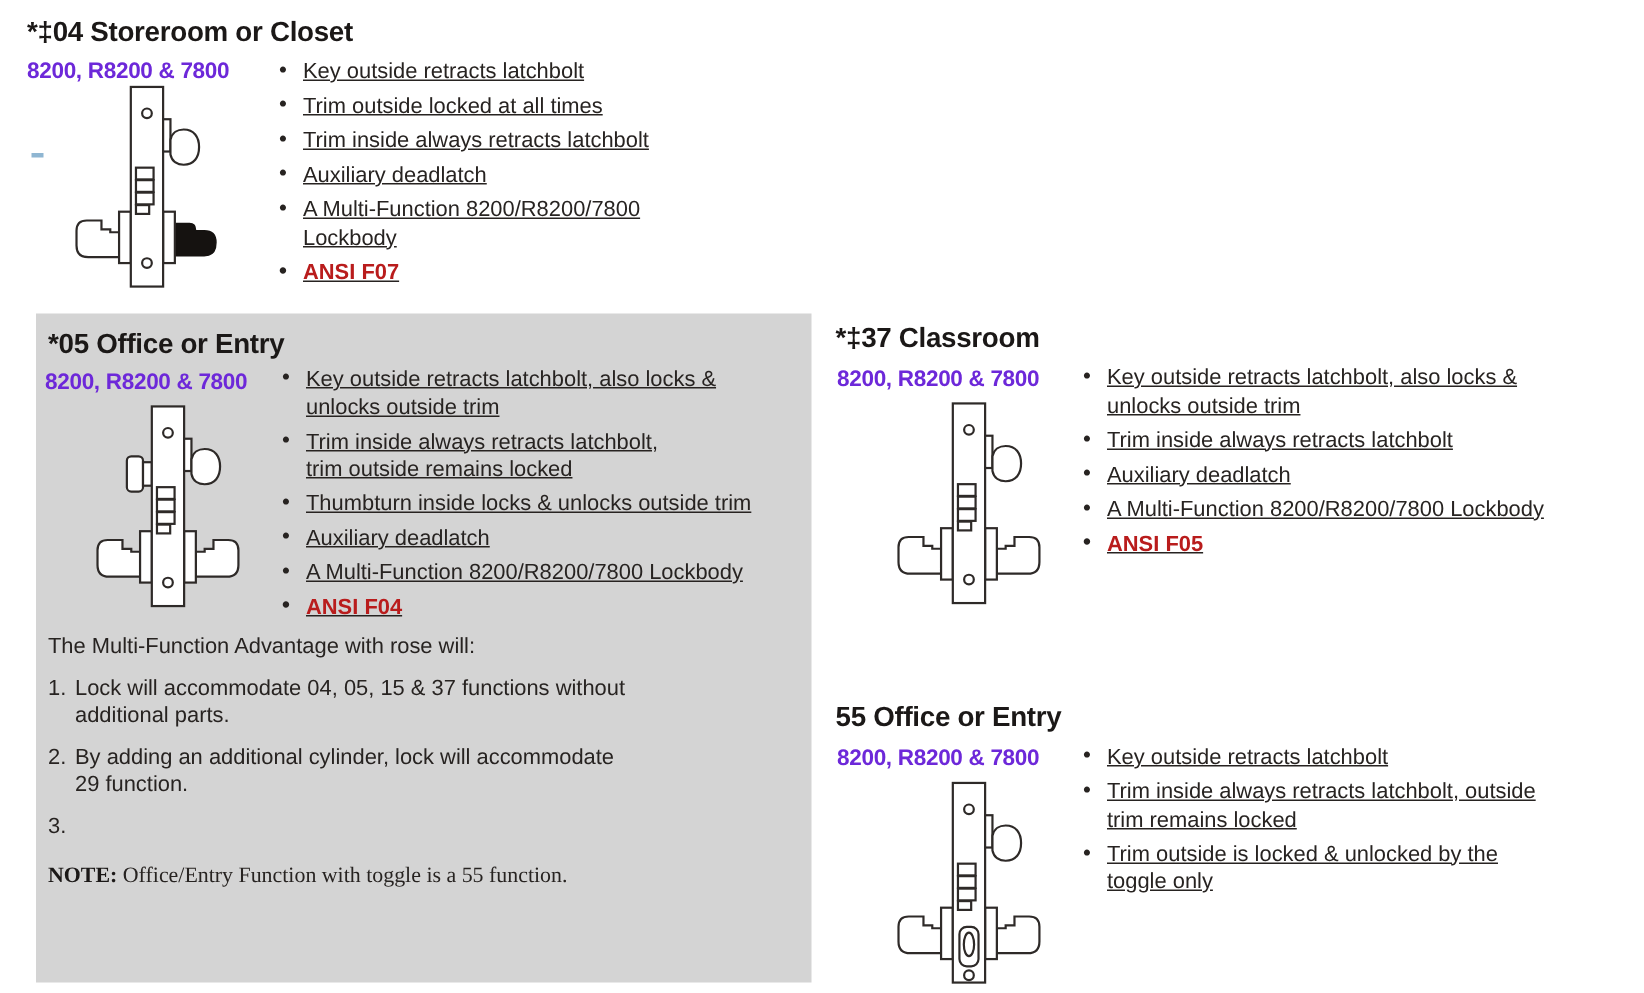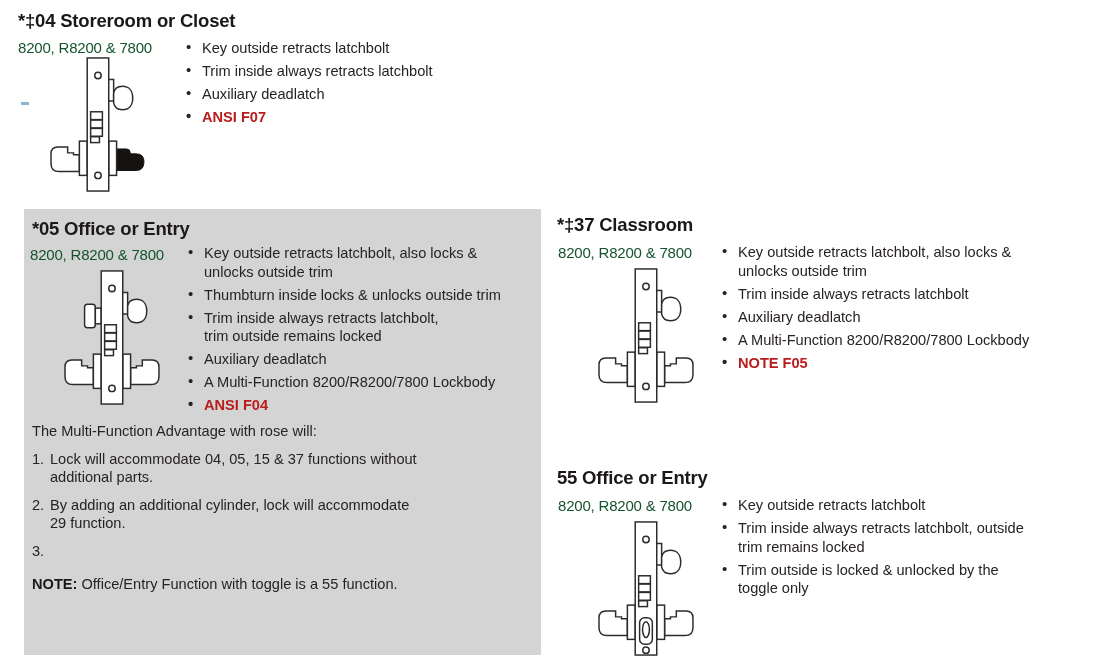--- a/index.html
+++ b/index.html
@@ -8,45 +8,45 @@
     font-family:"Liberation Sans","DejaVu Sans",sans-serif;
     color:#272321;overflow:hidden;
   }
   .sec{position:absolute;}
   .sec-title{
     position:absolute;left:0;top:0;margin:0;
     font-size:18.5px;font-weight:700;color:#1b1817;letter-spacing:-0.2px;
     white-space:nowrap;
   }
   .model{
-    position:absolute;font-size:15px;font-weight:400;color:#14532d;
+    position:absolute;font-size:15px;font-weight:700;color:#6d28d9;
     white-space:nowrap;letter-spacing:-0.2px;
   }
   .bullets{
-    position:absolute;list-style:none;margin:0;padding:0;
+    position:absolute;list-style:none;margin:0;padding:0;text-decoration:underline;
   }
   .bullets li{
     position:relative;padding-left:17px;margin:0 0 4.5px 0;
     font-size:14.6px;line-height:18.5px;white-space:pre-line;
   }
   .bullets li::before{
     content:"\2022";position:absolute;left:1px;top:-1px;font-size:15px;color:#272321;
   }
   .bullets li.bold{font-weight:700;color:#b91c1c;}
   .panel{
     position:absolute;left:24px;top:209px;width:517px;height:446px;
     background:#d4d4d4;
   }
   .advantage{position:absolute;left:8px;top:213px;width:502px;}
   .adv-heading{font-size:14.6px;line-height:18.5px;margin:0 0 9px 0;}
   .adv-list{list-style:none;margin:0;padding:0;}
   .adv-list li{display:flex;margin:0 0 9px 0;font-size:14.6px;line-height:18.5px;}
   .adv-num{flex:0 0 18px;}
   .adv-txt{white-space:pre-line;}
-  .adv-note{font-size:14.6px;line-height:18.5px;}
+  .adv-note{font-size:14.6px;line-height:18.5px;font-family:Liberation Serif, serif;}
   .adv-note .note-label{font-weight:700;color:#1b1817;}
   .lock{position:absolute;}
   .lock .ln{fill:#ffffff;stroke:#2e2a28;stroke-width:1.5;}
   .lock .solid{fill:#151210;stroke:#151210;stroke-width:1;}
   .stray-dash{position:absolute;left:21px;top:102px;width:8px;height:3px;background:#8fb6d2;}
 </style>
 </head>
 <body>
 
 <div class="page">
@@ -68,22 +68,25 @@
       <circle class="ln" cx="53" cy="20" r="3.3"></circle>
       <circle class="ln" cx="53" cy="122" r="3.3"></circle>
       <rect class="ln" x="45.5" y="57" width="12" height="8"></rect>
       <rect class="ln" x="45.5" y="65.5" width="12" height="8"></rect>
       <rect class="ln" x="45.5" y="74" width="12" height="8"></rect>
       <rect class="ln" x="45.5" y="82.5" width="9" height="6"></rect>
     </svg>
 
     <ul class="bullets" style="left:167px;top:29px;width:300px;">
       <li><span>Key outside retracts latchbolt</span></li>
+      <li><span>Trim outside locked at all times</span></li>
       <li><span>Trim inside always retracts latchbolt</span></li>
       <li><span>Auxiliary deadlatch</span></li>
+      <li><span>A Multi-Function 8200/R8200/7800
+Lockbody</span></li>
       <li class="bold"><span>ANSI F07</span></li>
     </ul>
   </section>
 
   <div class="panel">
 
     <section>
       <h2 class="sec-title" style="left:8px;top:9px;">*05 Office or Entry</h2>
       <div class="model" style="left:6px;top:37px;">8200, R8200 &amp; 7800</div>
 
@@ -101,23 +104,23 @@
         <circle class="ln" cx="53" cy="122" r="3.3"></circle>
         <rect class="ln" x="45.5" y="57" width="12" height="8"></rect>
         <rect class="ln" x="45.5" y="65.5" width="12" height="8"></rect>
         <rect class="ln" x="45.5" y="74" width="12" height="8"></rect>
         <rect class="ln" x="45.5" y="82.5" width="9" height="6"></rect>
       </svg>
 
       <ul class="bullets" style="left:163px;top:35px;width:352px;">
         <li><span>Key outside retracts latchbolt, also locks &amp;
 unlocks outside trim</span></li>
-        <li><span>Thumbturn inside locks &amp; unlocks outside trim</span></li>
         <li><span>Trim inside always retracts latchbolt,
 trim outside remains locked</span></li>
+        <li><span>Thumbturn inside locks &amp; unlocks outside trim</span></li>
         <li><span>Auxiliary deadlatch</span></li>
         <li><span>A Multi-Function 8200/R8200/7800 Lockbody</span></li>
         <li class="bold"><span>ANSI F04</span></li>
       </ul>
     </section>
 
     <div class="advantage">
       <p class="adv-heading">The Multi-Function Advantage with rose will:</p>
       <ol class="adv-list">
         <li>
@@ -159,21 +162,21 @@
       <rect class="ln" x="45.5" y="74" width="12" height="8"></rect>
       <rect class="ln" x="45.5" y="82.5" width="9" height="6"></rect>
     </svg>
 
     <ul class="bullets" style="left:164px;top:29px;width:373px;">
       <li><span>Key outside retracts latchbolt, also locks &amp;
 unlocks outside trim</span></li>
       <li><span>Trim inside always retracts latchbolt</span></li>
       <li><span>Auxiliary deadlatch</span></li>
       <li><span>A Multi-Function 8200/R8200/7800 Lockbody</span></li>
-      <li class="bold"><span>NOTE F05</span></li>
+      <li class="bold"><span>ANSI F05</span></li>
     </ul>
   </section>
 
   <section class="sec" style="left:557px;top:467px;width:539px;height:195px;">
     <h2 class="sec-title">55 Office or Entry</h2>
     <div class="model" style="left:1px;top:30px;">8200, R8200 &amp; 7800</div>
 
     <svg class="lock" style="left:37px;top:53px;" width="102" height="137" viewBox="0 0 104 140">
       <path class="ln" d="M34 118 L13 118 Q5 118 5 110 L5 100 Q5 93 12 93 L22 93 L22 99 L28 99 L28 101 L34 101 Z"></path>
       <path class="ln" d="M72 118 L93 118 Q101 118 101 110 L101 100 Q101 93 94 93 L84 93 L84 99 L78 99 L78 101 L72 101 Z"></path>

